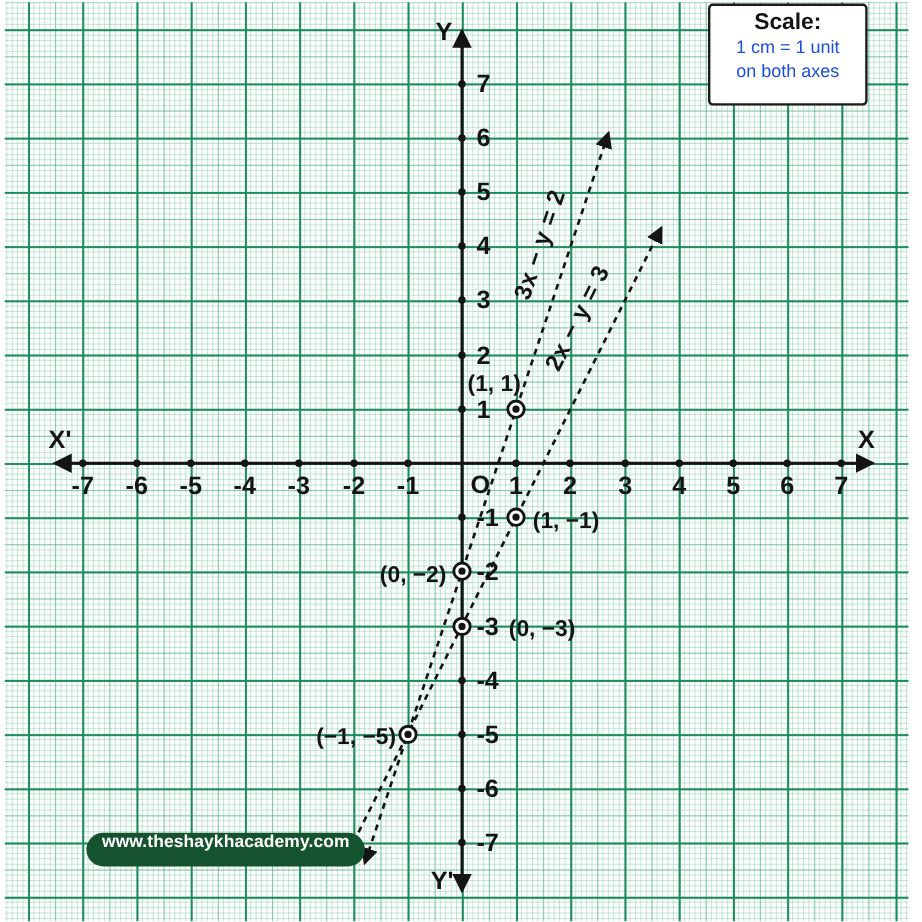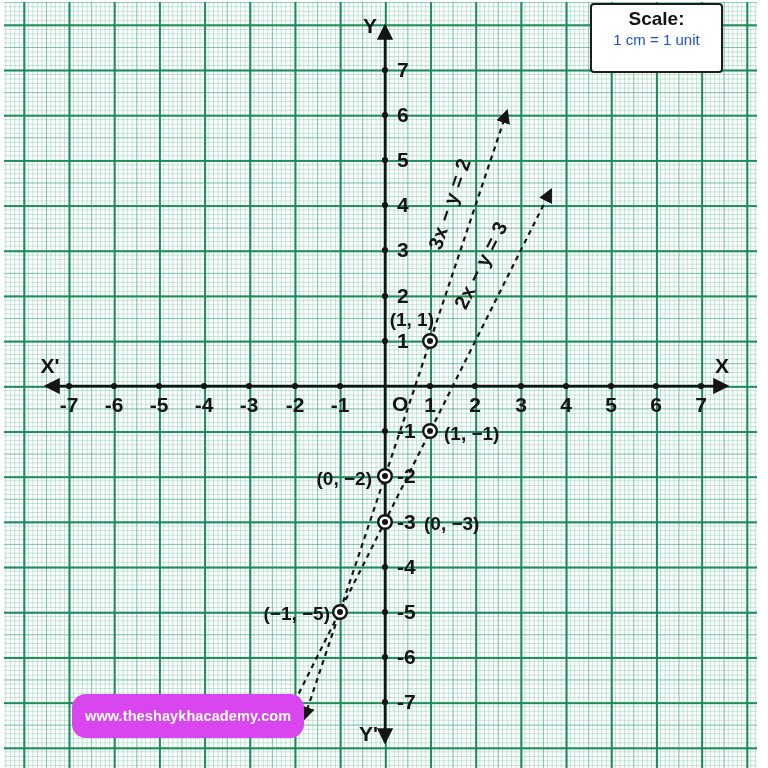--- a/index.html
+++ b/index.html
@@ -15,27 +15,27 @@
       linear-gradient(to right, rgba(80,175,130,0.32) 1px, transparent 1px),
       linear-gradient(to bottom, rgba(80,175,130,0.32) 1px, transparent 1px);
     background-size:45.2px 45.2px,45.2px 45.2px,22.6px 22.6px,22.6px 22.6px,4.52px 4.52px,4.52px 4.52px;
     background-position:19.4px 0,0 22.4px,19.4px 0,0 22.4px,19.4px 0,0 22.4px;}
   svg.plot{position:absolute;left:0;top:0;}
   svg.plot text{fill:#141414;font-family:"Liberation Sans",sans-serif;font-weight:700;}
   .tick-label{font-size:21px;}
   .axis-letter{font-size:21px;}
   .point-label{font-size:19px;}
   .line-label{font-size:20px;letter-spacing:0.5px;}
-  .scale-box{position:absolute;left:590px;top:3px;width:133px;height:70px;box-sizing:border-box;
+  .scale-box{position:absolute;left:590px;top:3px;width:133px;height:85px;box-sizing:border-box;
     background:#ffffff;border:2.5px solid #1c1c1c;border-radius:4px;text-align:center;
     padding-top:3px;}
   .scale-title{font-size:19px;font-weight:700;color:#141414;line-height:22px;}
   .scale-line{font-size:15px;color:#1d4ed8;line-height:20px;}
-  .watermark{position:absolute;left:72px;top:694px;height:44px;padding:0 13px;
-    background:#d946ef;border-radius:14px;display:inline-flex;align-items:center;}
+  .watermark{position:absolute;left:72px;top:694px;height:28px;padding:0 13px;
+    background:#14532d;border-radius:14px;display:inline-flex;}
   .watermark span{color:#ffffff;font-size:14.5px;font-weight:700;letter-spacing:0.1px;white-space:nowrap;}
 </style>
 </head>
 <body>
 
 <div class="canvas">
   <div class="paper"></div>
 
   <svg class="plot" width="768" height="768" viewBox="0 0 768 768">
     <defs>
@@ -146,18 +146,19 @@
     <text class="point-label" x="424" y="530" text-anchor="start">(0, −3)</text>
     <text class="point-label" x="330" y="620" text-anchor="end">(−1, −5)</text>
 
     <text class="line-label" transform="translate(456,206) rotate(-71.5)" text-anchor="middle">3x − y = 2</text>
     <text class="line-label" transform="translate(487,268) rotate(-63.4)" text-anchor="middle">2x − y = 3</text>
   </svg>
 
   <div class="scale-box">
     <div class="scale-title">Scale:</div>
     <div class="scale-line">1 cm = 1 unit</div>
+    <div class="scale-line">on both axes</div>
   </div>
 
   <div class="watermark">
     <span>www.theshaykhacademy.com</span>
   </div>
 </div>
 
 </body></html>

